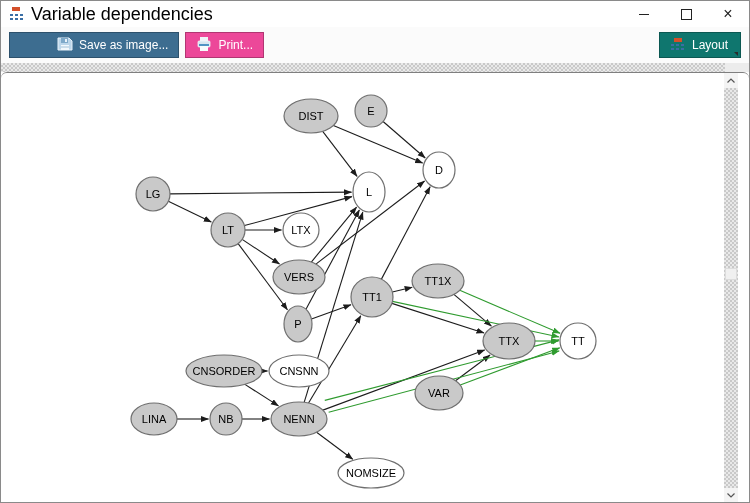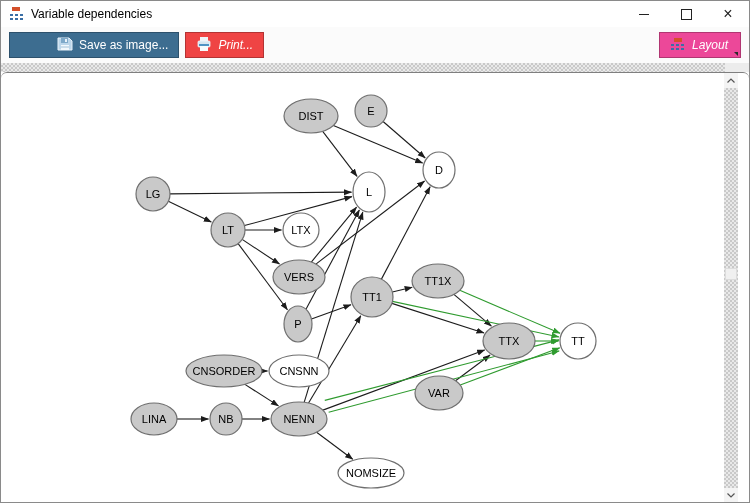--- a/index.html
+++ b/index.html
@@ -7,21 +7,21 @@
     width:750px;height:503px;overflow:hidden;position:relative;
     font-family:"Liberation Sans", sans-serif;background:#ffffff;
     box-sizing:border-box;border:1px solid #8a8a8a;
   }
   
   .titlebar{
     position:absolute;left:0;top:0;width:100%;height:26px;
     display:flex;align-items:center;background:#ffffff;
   }
   .titlebar .app-icon{width:16px;height:16px;margin:0 6px 0 8px;flex:0 0 auto;}
-  .titlebar .title{font-size:12px;color:#000;}
+  .titlebar .title{font-size:18px;color:#000;}
   .win-controls{margin-left:auto;display:flex;height:26px;}
   .win-btn{width:42px;height:26px;display:flex;align-items:center;justify-content:center;
     color:#222;font-size:13px;cursor:default;}
   .maxbox{display:block;width:9px;height:9px;border:1px solid #222;}
   .minbar{display:block;width:10px;height:1px;background:#222;}
   .closex{font-size:16px;line-height:16px;}
   
   .toolbar{
     position:absolute;left:0;top:26px;width:100%;height:36px;background:#fbfbfb;
     display:flex;align-items:center;padding:0 8px;box-sizing:border-box;
@@ -93,32 +93,32 @@
       <svg width="16" height="16" viewBox="0 0 16 16">
         <path d="M1 2 h11 l3 3 v9 h-14 z" fill="#bcd6ea" stroke="#e8f2fa" stroke-width="1"></path>
         <rect x="4" y="2" width="7" height="5" fill="#7ea9c9"></rect>
         <rect x="8" y="3" width="2" height="3" fill="#e8f2fa"></rect>
         <rect x="4" y="9" width="8" height="5" fill="#f2f8fc"></rect>
         <rect x="4" y="10.5" width="8" height="1" fill="#9fc0d8"></rect>
       </svg>
     </span>
     <span>Save as image...</span>
   </button>
-  <button class="tb-btn btn-print" style="background: #ef4444; font-style: italic;">
+  <button class="tb-btn btn-print" style="background: #ec4899;">
     <span>
       <svg width="16" height="16" viewBox="0 0 16 16">
         <rect x="4" y="1" width="8" height="4" fill="#eef4f8"></rect>
         <rect x="2" y="5" width="12" height="6" rx="1" fill="#d7e6f0" stroke="#f0f6fa" stroke-width="0.8"></rect>
         <rect x="3" y="8" width="10" height="2" fill="#4f93c4"></rect>
         <rect x="4" y="10" width="8" height="5" fill="#f6fafc"></rect>
       </svg>
     </span>
     <span>Print...</span>
   </button>
-  <button class="tb-btn btn-layout" style="background: #ec4899; font-style: italic;">
+  <button class="tb-btn btn-layout" style="background: #0f766e;">
     <span>
       <svg width="16" height="16" viewBox="0 0 16 16">
         <rect x="4" y="2" width="8" height="4" fill="#d4502a"></rect>
         <rect x="1" y="8" width="3" height="2" fill="#3a6ea5"></rect>
           <rect x="6" y="8" width="3" height="2" fill="#3a6ea5"></rect>
           <rect x="11" y="8" width="3" height="2" fill="#3a6ea5"></rect>
         <rect x="1" y="12" width="3" height="2" fill="#3a6ea5"></rect>
           <rect x="6" y="12" width="3" height="2" fill="#3a6ea5"></rect>
           <rect x="11" y="12" width="3" height="2" fill="#3a6ea5"></rect>
       </svg>

